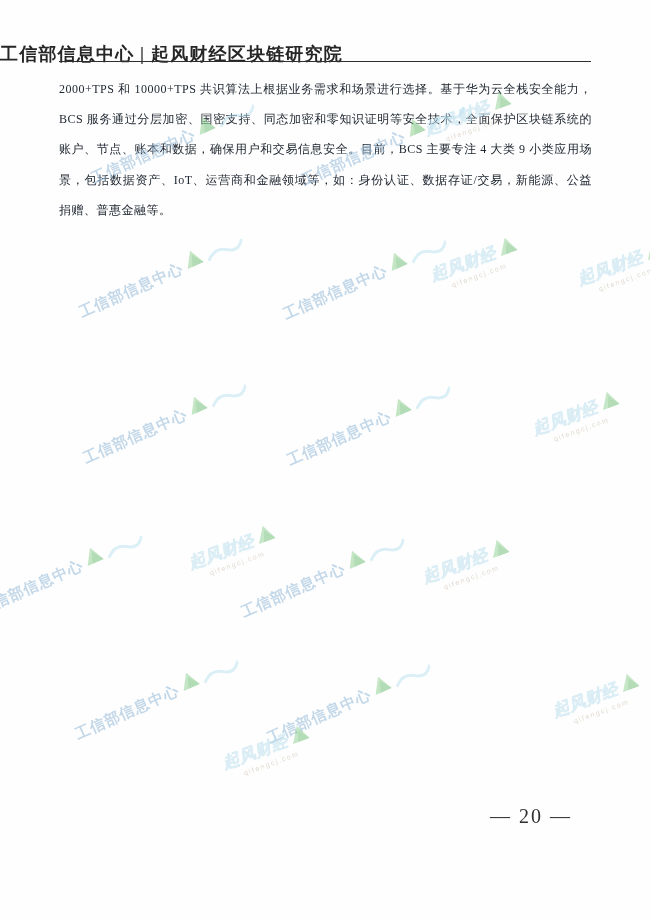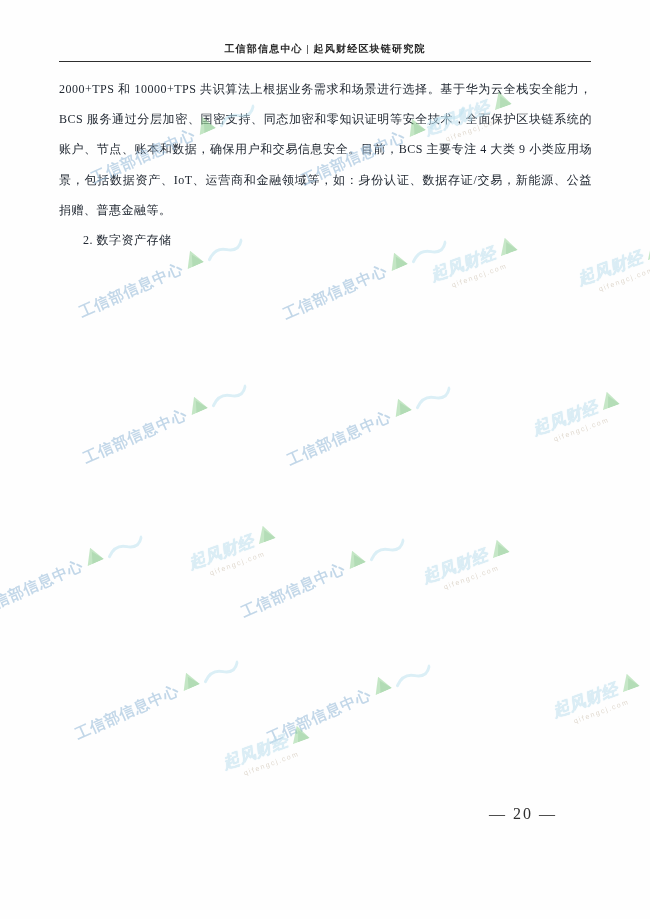--- a/index.html
+++ b/index.html
@@ -2,39 +2,39 @@
 <html><head>
 <meta charset="utf-8">
 <style>
   html,body{margin:0;padding:0;background:#ffffff;}
   .page{
     position:relative;width:650px;height:919px;background:#fefefe;
     overflow:hidden;font-family:"Liberation Serif","DejaVu Serif",serif;
   }
   
   .header{
-    position:absolute;top:42px;left:0;width:100%;text-align:center;
-    font-size:10px;font-weight:bold;color:#262626;letter-spacing:1.2px;
+    position:absolute;top:42px;left:0;width:100%;
+    font-size:18px;font-weight:bold;color:#262626;letter-spacing:1.2px;
   }
   .header-rule{
     position:absolute;top:61px;left:59px;width:532px;height:0;
     border-top:1.6px solid #2e2e2e;
   }
   
   .body-text{
     position:absolute;top:74px;left:59px;width:533px;z-index:1;
     font-size:12px;line-height:30.2px;color:#212832;
     text-align:justify;text-justify:inter-character;letter-spacing:0.5px;
   }
   .body-text p{margin:0;padding:0;}
   .body-text p.indent{text-indent:2em;}
   
   .footer{
-    position:absolute;top:805px;right:93px;z-index:1;
-    font-size:16px;color:#2e2e2e;letter-spacing:2px;
+    position:absolute;top:805px;right:78px;z-index:1;
+    font-size:20px;color:#2e2e2e;letter-spacing:2px;
   }
   
   .wm-layer{position:absolute;inset:0;z-index:2;pointer-events:none;}
   .wm{position:absolute;transform-origin:left bottom;white-space:nowrap;}
   .wm-a{transform:rotate(-24deg);opacity:.62;}
   .wm-b{transform:rotate(-20deg);opacity:.60;}
   .wm-row{display:flex;align-items:flex-end;gap:4px;}
   .wm-text-a{
     font-family:"Liberation Sans","DejaVu Sans",sans-serif;
     font-size:15px;font-weight:bold;color:#9fc0dc;letter-spacing:1px;
@@ -259,18 +259,17 @@
       </span>
       <span class="wm-url">qifengcj.com</span>
     </div>
   </div>
 
   <div class="header">工信部信息中心 | 起风财经区块链研究院</div>
   <div class="header-rule"></div>
 
   <div class="body-text">
     <p>2000+TPS 和 10000+TPS 共识算法上根据业务需求和场景进行选择。基于华为云全栈安全能力，BCS 服务通过分层加密、国密支持、同态加密和零知识证明等安全技术，全面保护区块链系统的账户、节点、账本和数据，确保用户和交易信息安全。目前，BCS 主要专注 4 大类 9 小类应用场景，包括数据资产、IoT、运营商和金融领域等，如：身份认证、数据存证/交易，新能源、公益捐赠、普惠金融等。</p>
-    <p class="indent">2. 数字资产存储</p>
   </div>
 
   <div class="footer">— 20 —</div>
 
 </div>
 
 </body></html>

